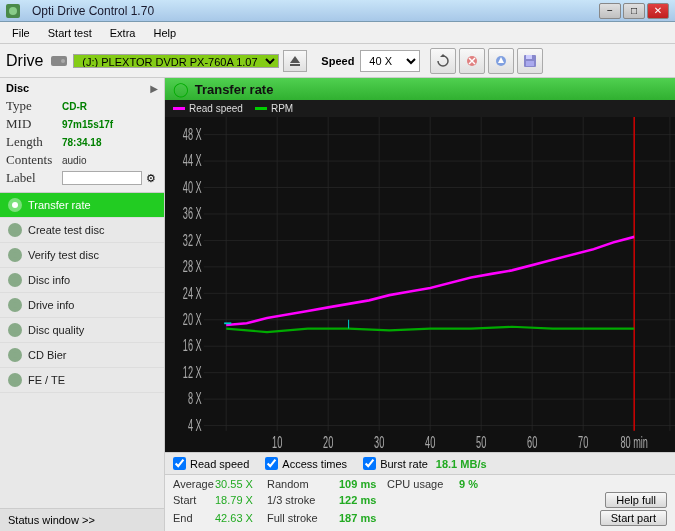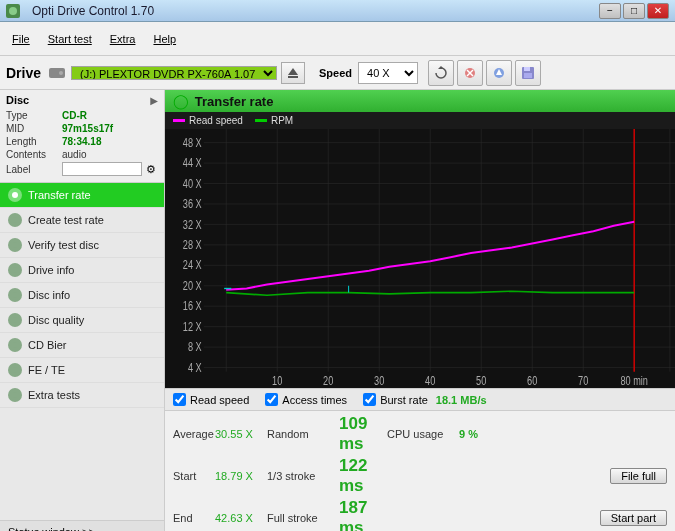--- a/index.html
+++ b/index.html
@@ -18,41 +18,40 @@
     .titlebar-left { display: flex; align-items: center; gap: 12px; }
     .titlebar-icon { width: 14px; height: 14px; background: #4a8a4a; border-radius: 2px; display: flex; align-items: center; justify-content: center; }
     .titlebar-title { font-size: 12px; color: #1a1a2e; font-weight: normal; }
     .titlebar-buttons { display: flex; gap: 2px; }
     .titlebar-btn { width: 22px; height: 16px; border: 1px solid #888; background: linear-gradient(to bottom, #e0e0e0, #c0c0c0); display: flex; align-items: center; justify-content: center; font-size: 10px; cursor: pointer; border-radius: 2px; }
     .titlebar-btn.close { background: linear-gradient(to bottom, #e04040, #c02020); color: white; }
 
     
     .menubar {
       background: #f0f0f0;
-      height: 34px;
+      height: 22px;
       display: flex;
       align-items: center;
       padding: 0 4px;
       border-bottom: 1px solid #ccc;
       gap: 2px;
-      text-decoration: underline;
     }
     .menu-item { padding: 2px 8px; font-size: 11px; cursor: pointer; border-radius: 2px; }
 
     
     .toolbar {
       background: #f0f0f0;
       height: 34px;
       display: flex;
       align-items: center;
       padding: 0 6px;
       border-bottom: 1px solid #ccc;
       gap: 6px;
     }
-    .toolbar-label { font-size: 14px; font-weight: bold; }
+    .toolbar-label { font-size: 16px; font-weight: normal; }
     .drive-select-wrapper { display: flex; align-items: center; gap: 4px; }
     .drive-icon { width: 20px; height: 20px; display: flex; align-items: center; justify-content: center; }
     .drive-dropdown { height: 14px; font-size: 11px; border: 1px solid #a3a3a3; background: #84cc16; padding: 0 4px; min-width: 200px; }
     .eject-btn { width: 24px; height: 22px; border: 1px solid #aaa; background: linear-gradient(to bottom, #f8f8f8, #e0e0e0); display: flex; align-items: center; justify-content: center; cursor: pointer; }
     .speed-label { font-size: 11px; font-weight: bold; margin-left: 8px; }
     .speed-dropdown { height: 22px; font-size: 11px; border: 1px solid #aaa; background: white; padding: 0 4px; width: 60px; }
     .toolbar-icons { display: flex; gap: 3px; margin-left: 4px; }
     .toolbar-icon-btn { width: 26px; height: 26px; border: 1px solid #aaa; background: linear-gradient(to bottom, #f8f8f8, #e0e0e0); display: flex; align-items: center; justify-content: center; cursor: pointer; border-radius: 2px; }
 
     
@@ -79,21 +78,21 @@
     }
     .disc-header {
       display: flex;
       align-items: center;
       justify-content: space-between;
       margin-bottom: 4px;
     }
     .disc-title { font-size: 11px; font-weight: bold; }
     .disc-arrow { font-size: 10px; color: #666; }
     .disc-row { display: flex; align-items: center; margin-bottom: 2px; }
-    .disc-key { font-size: 10px; color: #333; width: 56px; }
+    .disc-key { font-size: 13px; color: #333; width: 56px; font-family: Liberation Serif, serif; }
     .disc-val { font-size: 10px; color: #008000; font-weight: bold; }
     .disc-val-black { font-size: 10px; color: #333; }
     .label-input { border: 1px solid #aaa; background: white; height: 14px; width: 80px; font-size: 9px; }
 
     
     .nav-items { flex: 1; }
     .nav-item {
       display: flex;
       align-items: center;
       gap: 6px;
@@ -173,21 +172,21 @@
     
     .stats-area {
       background: #f0f0f0;
       padding: 3px 8px;
       border-top: 1px solid #ccc;
     }
     .stats-row { display: flex; align-items: center; margin-bottom: 2px; gap: 0; }
     .stat-label { font-size: 11px; color: #333; width: 42px; }
     .stat-val { font-size: 11px; color: #22aa22; font-weight: normal; width: 52px; }
     .stat-label2 { font-size: 11px; color: #333; width: 72px; }
-    .stat-val2 { font-size: 17px; color: #22aa22; font-weight: bold; width: 48px; }
+    .stat-val2 { font-size: 11px; color: #22aa22; font-weight: bold; width: 48px; }
     .stat-label3 { font-size: 11px; color: #333; width: 72px; }
     .stat-val3 { font-size: 11px; color: #22aa22; font-weight: bold; width: 40px; }
     .start-btn {
       padding: 1px 10px;
       font-size: 11px;
       border: 1px solid #888;
       background: linear-gradient(to bottom, #f8f8f8, #d8d8d8);
       cursor: pointer;
       border-radius: 2px;
     }
@@ -311,77 +310,69 @@
             </svg>
         </div>
         <span>Transfer rate</span>
       </div>
       <div class="nav-item">
         <div class="nav-item-icon">
           <svg width="8" height="8">
               <circle cx="4" cy="4" r="3" fill="#88aa88"></circle>
             </svg>
         </div>
-        <span>Create test rate</span>
+        <span>Create test disc</span>
       </div>
       <div class="nav-item">
         <div class="nav-item-icon">
           <svg width="8" height="8">
               <circle cx="4" cy="4" r="3" fill="#88aa88"></circle>
             </svg>
         </div>
         <span>Verify test disc</span>
       </div>
       <div class="nav-item">
         <div class="nav-item-icon">
           <svg width="8" height="8">
               <circle cx="4" cy="4" r="3" fill="#88aa88"></circle>
             </svg>
         </div>
+        <span>Disc info</span>
+      </div>
+      <div class="nav-item">
+        <div class="nav-item-icon">
+          <svg width="8" height="8">
+              <circle cx="4" cy="4" r="3" fill="#88aa88"></circle>
+            </svg>
+        </div>
         <span>Drive info</span>
       </div>
       <div class="nav-item">
         <div class="nav-item-icon">
           <svg width="8" height="8">
               <circle cx="4" cy="4" r="3" fill="#88aa88"></circle>
             </svg>
         </div>
-        <span>Disc info</span>
-      </div>
-      <div class="nav-item">
-        <div class="nav-item-icon">
-          <svg width="8" height="8">
-              <circle cx="4" cy="4" r="3" fill="#88aa88"></circle>
-            </svg>
-        </div>
         <span>Disc quality</span>
       </div>
       <div class="nav-item">
         <div class="nav-item-icon">
           <svg width="8" height="8">
               <circle cx="4" cy="4" r="3" fill="#88aa88"></circle>
             </svg>
         </div>
         <span>CD Bier</span>
       </div>
       <div class="nav-item">
         <div class="nav-item-icon">
           <svg width="8" height="8">
               <circle cx="4" cy="4" r="3" fill="#88aa88"></circle>
             </svg>
         </div>
         <span>FE / TE</span>
-      </div>
-      <div class="nav-item">
-        <div class="nav-item-icon">
-          <svg width="8" height="8">
-              <circle cx="4" cy="4" r="3" fill="#88aa88"></circle>
-            </svg>
-        </div>
-        <span>Extra tests</span>
       </div>
     </div>
 
     <div class="status-window-btn">
       <span>Status window &gt;&gt;</span>
     </div>
   </div>
 
   <div class="content-area">
 
@@ -494,21 +485,21 @@
         <span class="stat-label2">Random</span>
         <span class="stat-val2">109 ms</span>
         <span class="stat-label3">CPU usage</span>
         <span class="stat-val3">9 %</span>
       </div>
       <div class="stats-row">
         <span class="stat-label">Start</span>
         <span class="stat-val">18.79 X</span>
         <span class="stat-label2">1/3 stroke</span>
         <span class="stat-val2">122 ms</span>
-        <button class="start-btn" style="margin-left:auto;">File full</button>
+        <button class="start-btn" style="margin-left:auto;">Help full</button>
       </div>
       <div class="stats-row">
         <span class="stat-label">End</span>
         <span class="stat-val">42.63 X</span>
         <span class="stat-label2">Full stroke</span>
         <span class="stat-val2">187 ms</span>
         <button class="start-btn" style="margin-left:auto;">Start part</button>
       </div>
     </div>
   </div>

